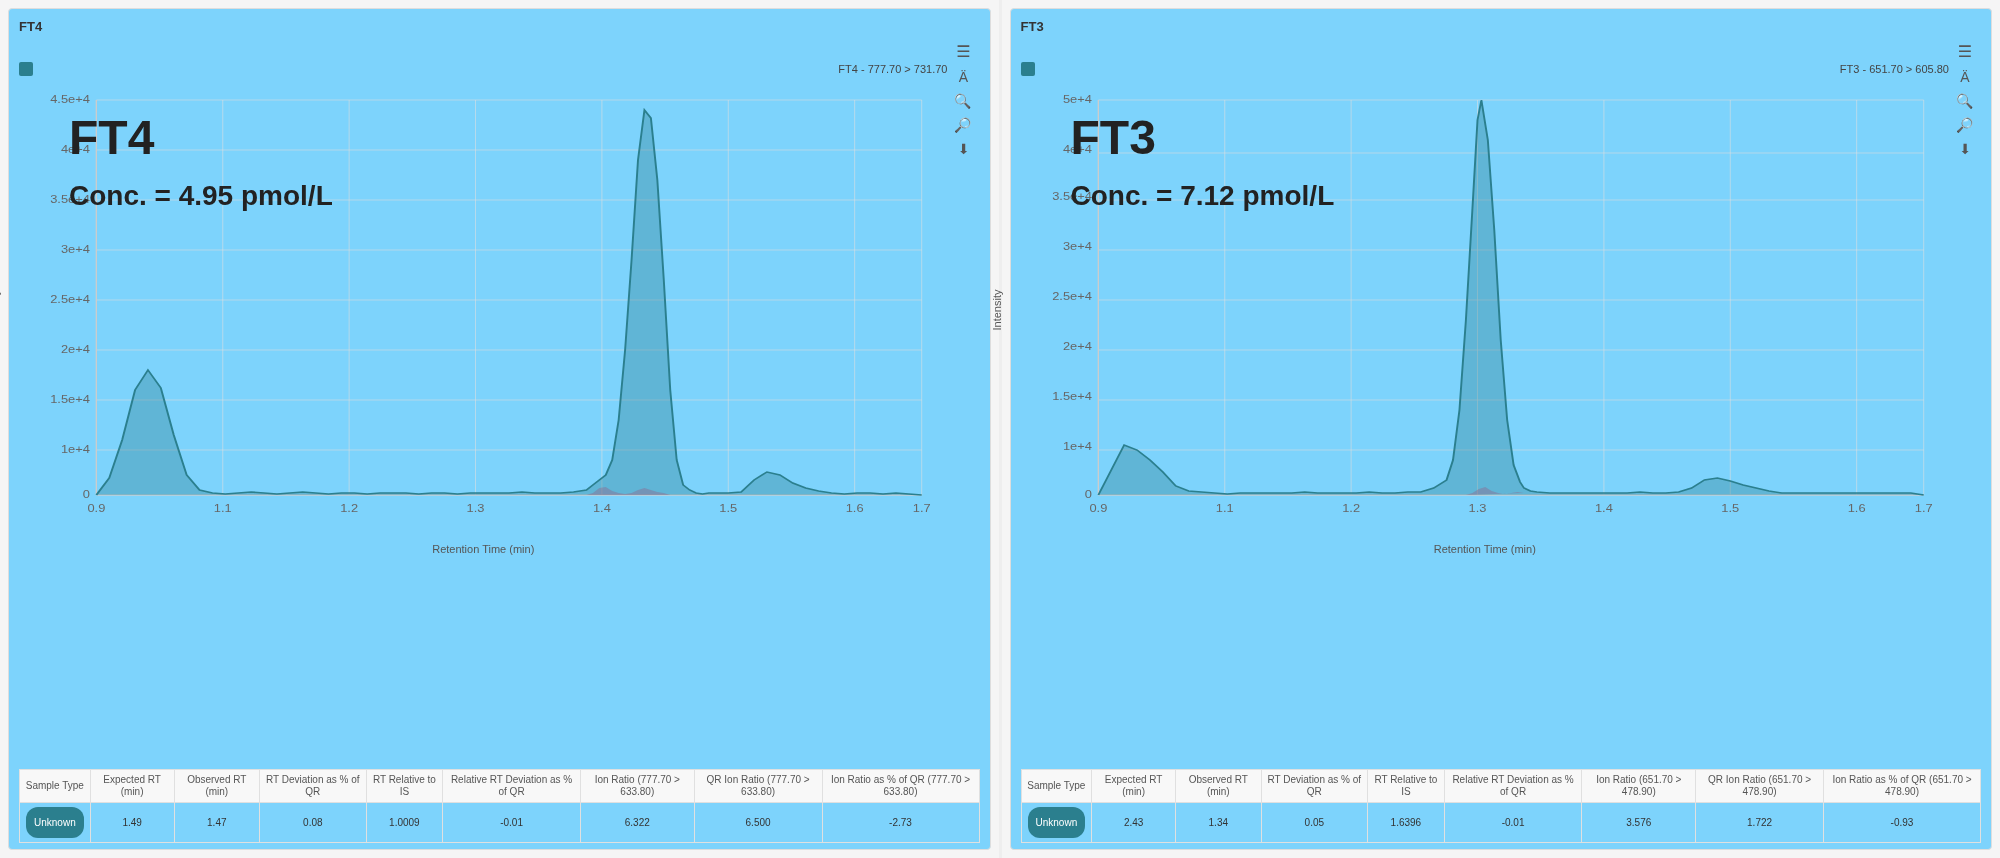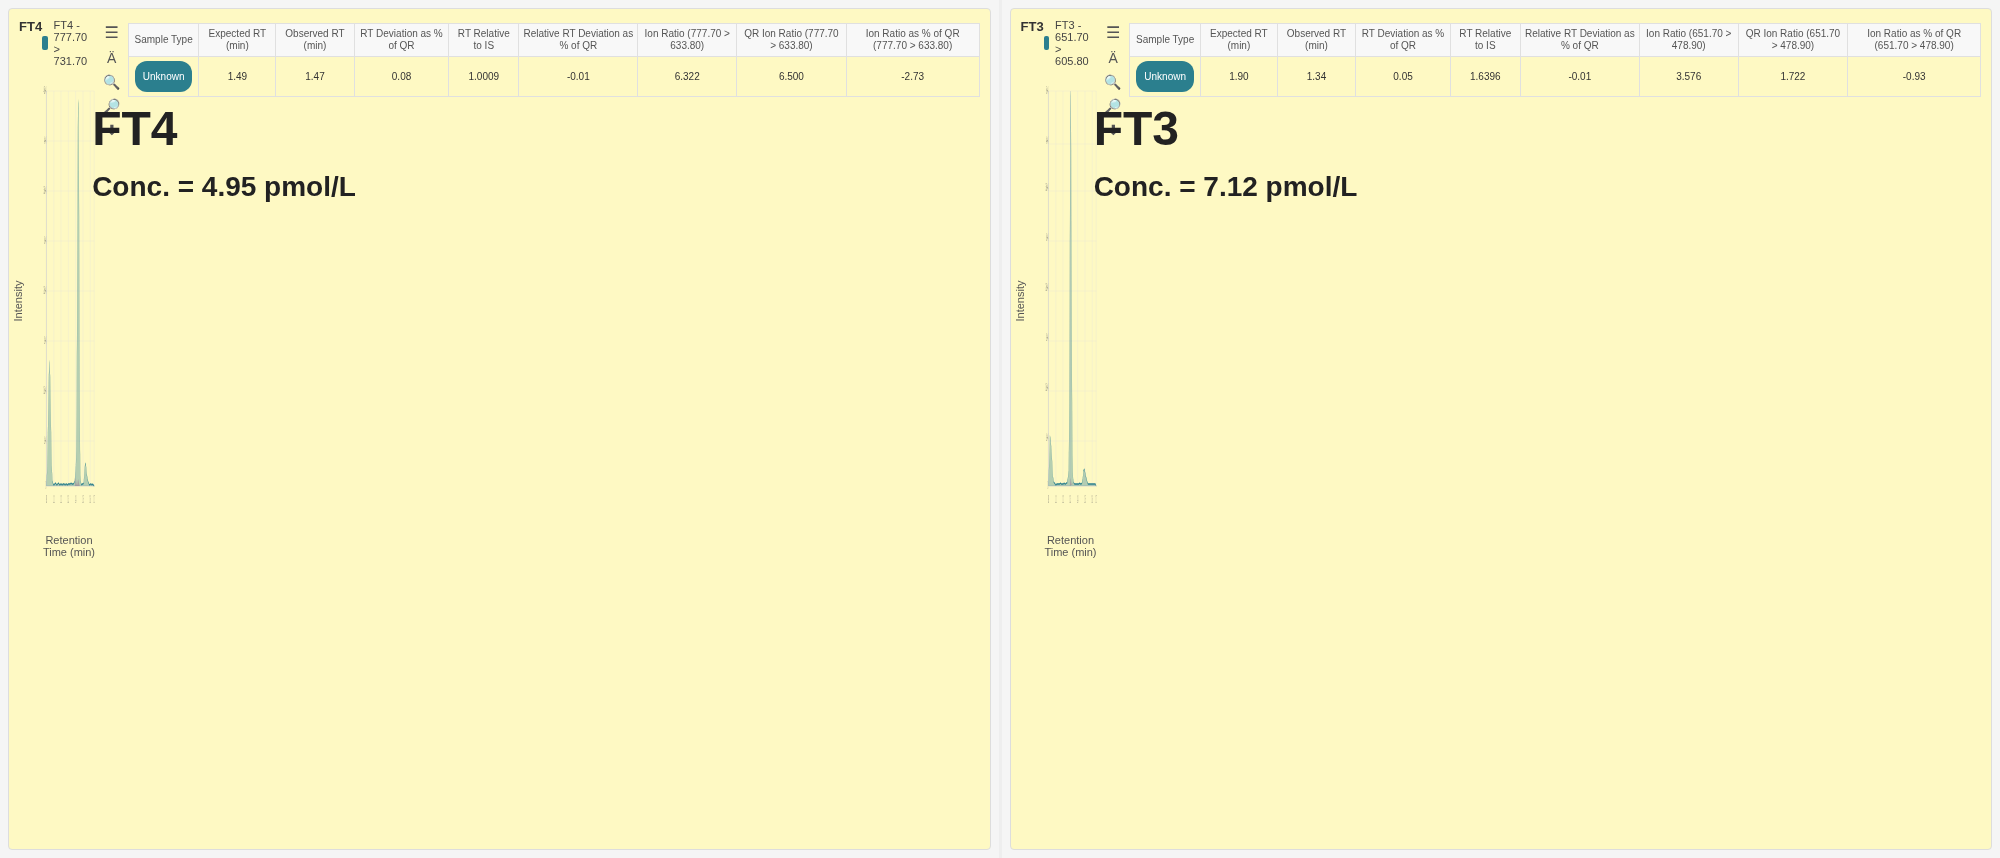--- a/index.html
+++ b/index.html
@@ -8,26 +8,26 @@
       font-family: Arial, sans-serif;
       font-size: 12px;
       color: #333;
       display: flex;
       width: 2000px;
       height: 858px;
       overflow: hidden;
     }
     .panel {
       flex: 1;
-      background: #fef9c3;
+      background: #7dd3fc;
       border: 1px solid #ddd;
       margin: 8px;
       border-radius: 4px;
       display: flex;
-      flex-direction: row;
+      flex-direction: column;
       padding: 10px 10px 0 10px;
       position: relative;
     }
     .panel-title {
       font-size: 13px;
       font-weight: bold;
       color: #333;
       margin-bottom: 4px;
     }
     .chart-area {
@@ -49,24 +49,25 @@
       width: 32px;
     }
     .chart-icon {
       color: #555;
       font-size: 16px;
       cursor: pointer;
       line-height: 1;
     }
     .legend-row {
       display: flex;
-      justify-content: center;
+      justify-content: space-between;
       align-items: center;
       gap: 6px;
       margin-bottom: 4px;
+      margin-top: 24px;
     }
     .legend-color {
       width: 14px;
       height: 14px;
       background: #2b7f8e;
       border-radius: 2px;
     }
     .legend-text {
       font-size: 11px;
       color: #444;
@@ -643,21 +644,21 @@
           <th>Ion Ratio (651.70 &gt; 478.90)</th>
           <th>QR Ion Ratio (651.70 &gt; 478.90)</th>
           <th>Ion Ratio as % of QR (651.70 &gt; 478.90)</th>
         </tr>
       </thead>
       <tbody>
         <tr>
           <td>
             <span class="badge-unknown">Unknown</span>
           </td>
-          <td>1.90</td>
+          <td>2.43</td>
           <td>1.34</td>
           <td>0.05</td>
           <td>1.6396</td>
           <td>-0.01</td>
           <td>3.576</td>
           <td>1.722</td>
           <td>-0.93</td>
         </tr>
       </tbody>
     </table>

